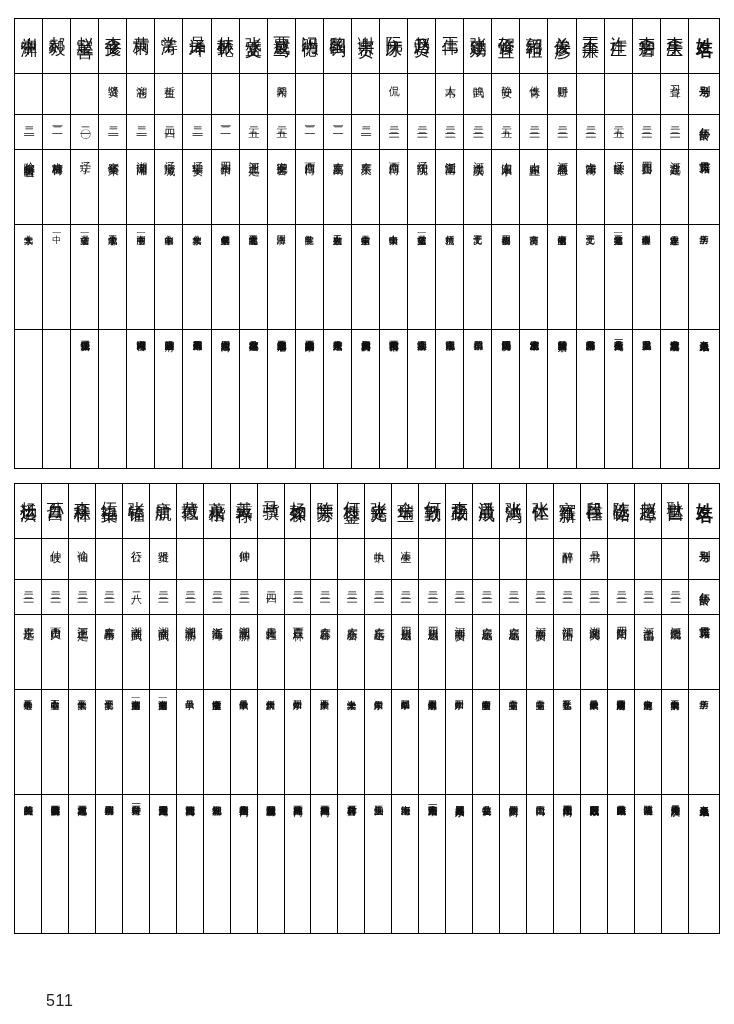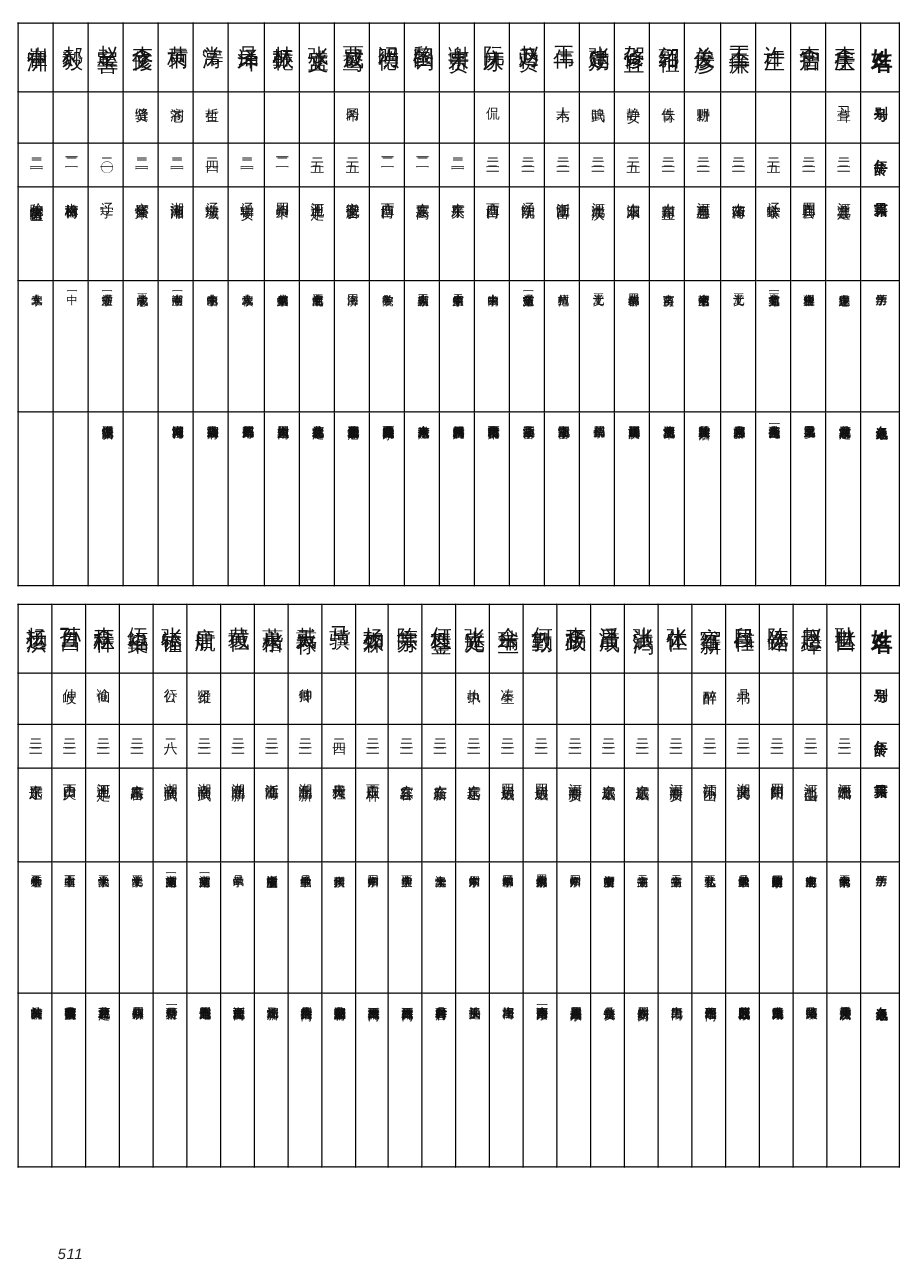--- a/index.html
+++ b/index.html
@@ -46,25 +46,24 @@
   tr.row-edu td{height:104px;}
   tr.row-addr td{height:138px;}
 
   .hdr{width:30px;}
   .hdr.c-name .v{padding:6px 0;}
 
   .page-number{
     position:absolute;
     left:46px;
     bottom:14px;
-    font-size:12px;
+    font-size:16px;
     font-family:"Liberation Sans",sans-serif;
     color:#222;
     letter-spacing:0.04em;
-    font-style:italic;
   }
 </style>
 </head>
 <body>
 
 <div class="page">
 
   <table class="roster">
     <tbody>
       <tr class="row-name">

